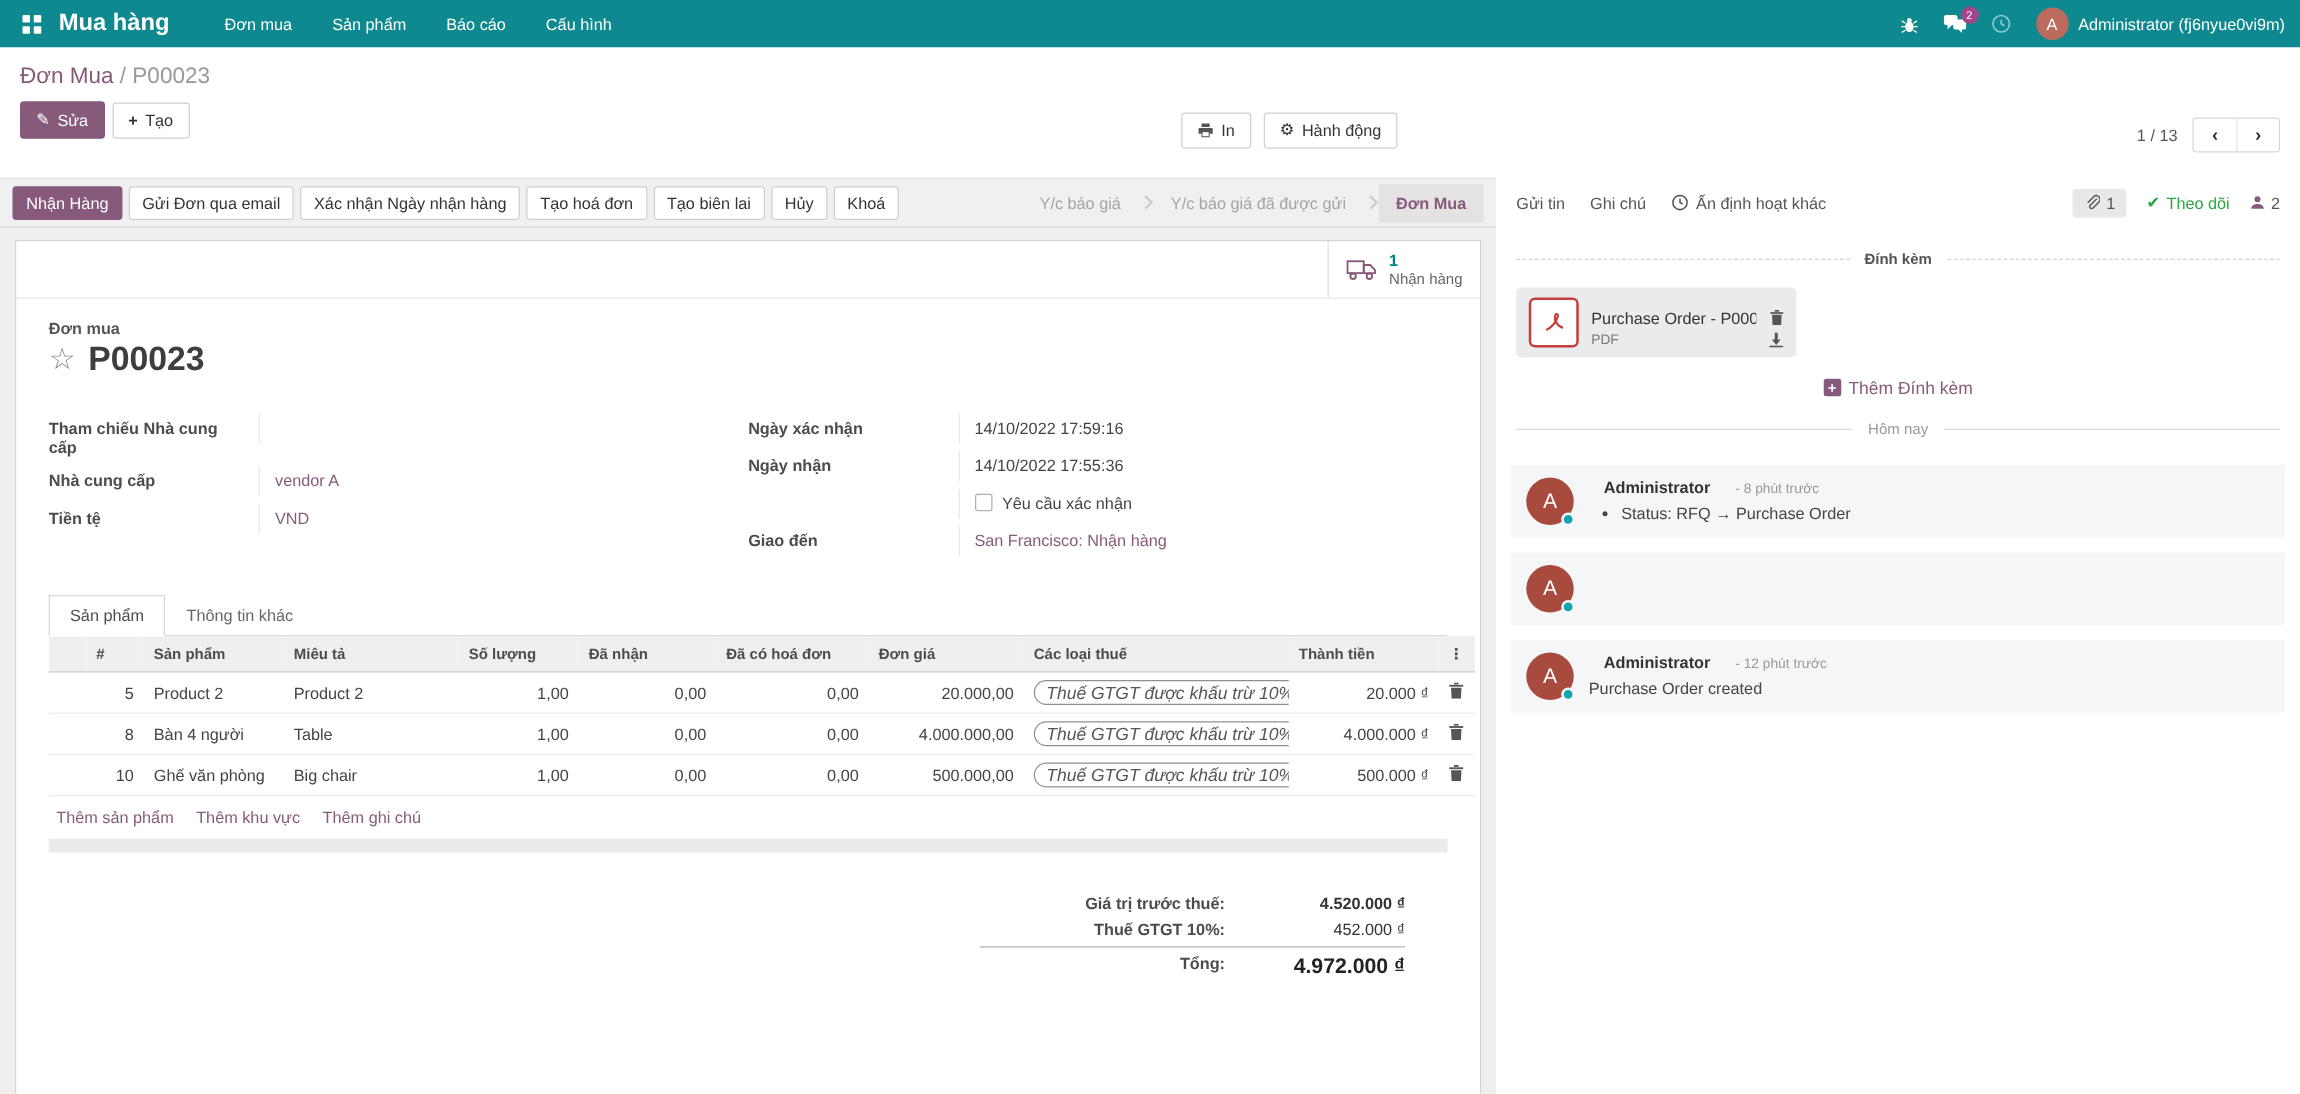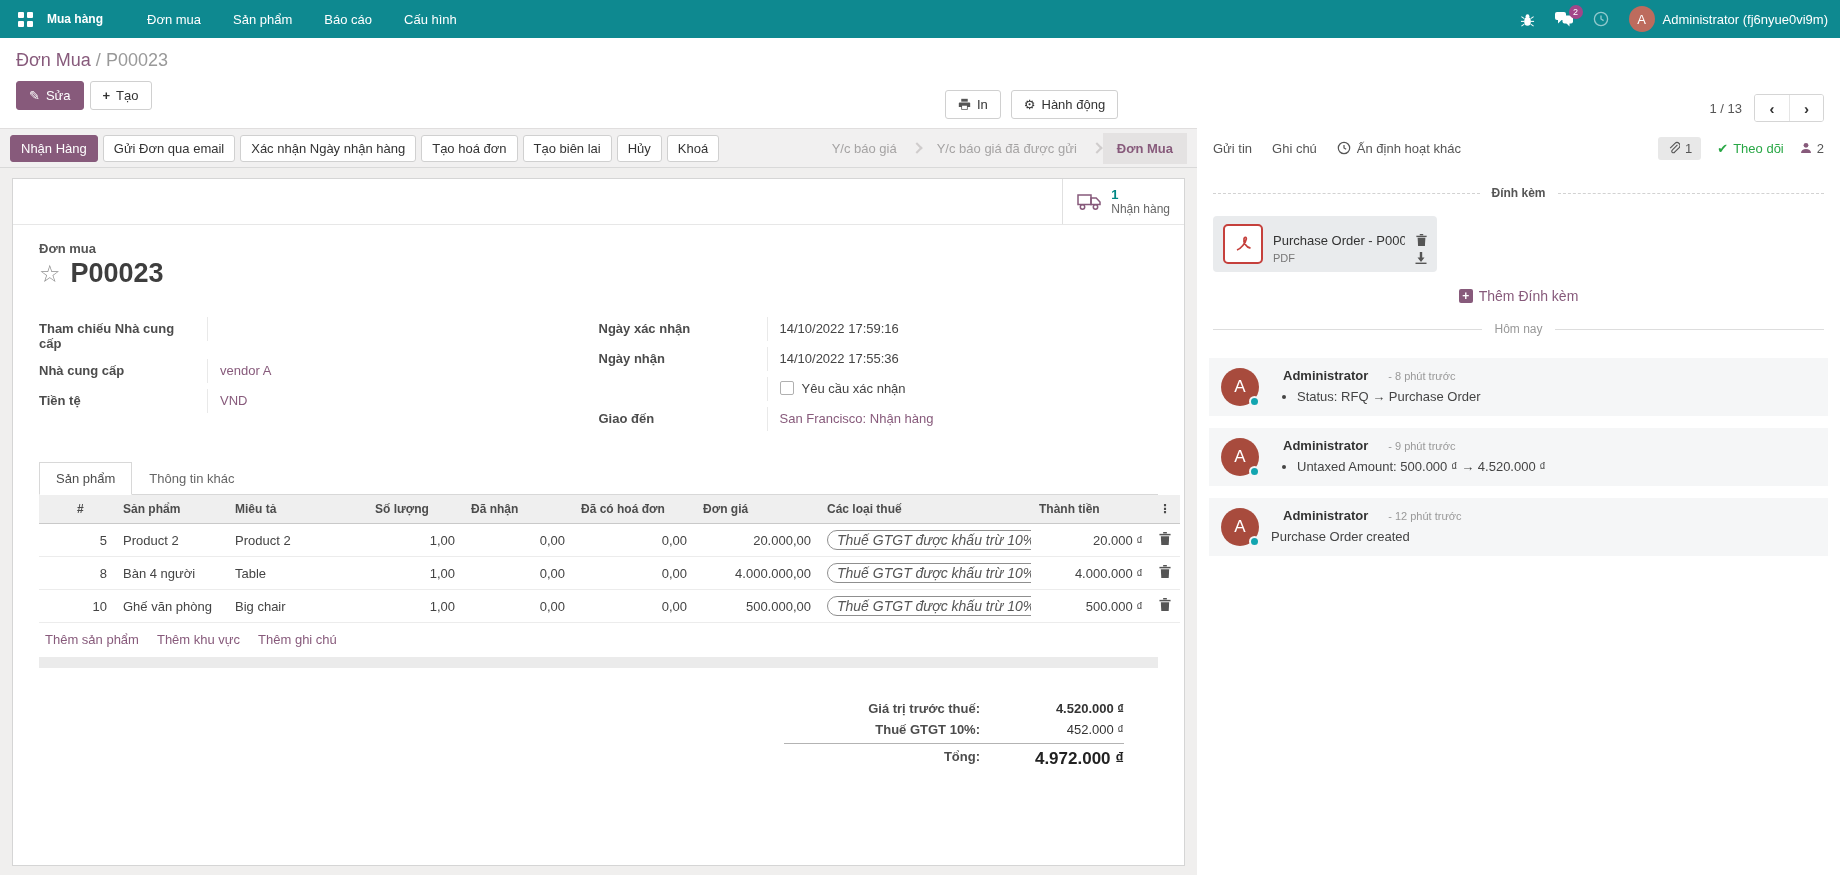--- a/index.html
+++ b/index.html
@@ -3,33 +3,33 @@
 <meta charset="utf-8">
 <style>
   * { box-sizing: border-box; margin: 0; padding: 0; }
   html,body { width:1840px; height:875px; overflow:hidden;
     font-family:"Liberation Sans","DejaVu Sans",sans-serif; font-size:13px; color:#444; background:#fff; }
 
   
   .navbar { height:38px; background:var(--navbar,#0e8990); display:flex; align-items:center; padding:0 12px; color:#fff; }
   .apps-grid { width:15px; height:15px; display:grid; grid-template-columns:6px 6px; grid-template-rows:6px 6px; gap:3px; margin:0 14px 0 6px; cursor:pointer; }
   .apps-grid i { background:#fff; border-radius:1px; }
-  .brand { font-size:12px; font-weight:bold; margin-right:30px; cursor:pointer; }
+  .brand { font-size:19px; font-weight:bold; margin-right:30px; cursor:pointer; }
   .nav-menu { display:flex; gap:4px; }
   .nav-menu span { padding:10px 14px; cursor:pointer; font-size:13px; }
   .nav-right { margin-left:auto; display:flex; align-items:center; gap:20px; }
   .nav-icon { position:relative; display:inline-flex; cursor:pointer; }
   .nav-badge { position:absolute; top:-7px; right:-10px; background:var(--badge,#a24689); color:#fff;
      font-size:9px; min-width:14px; height:14px; border-radius:8px; display:flex; align-items:center; justify-content:center; padding:0 3px; }
   .dim { opacity:.55; }
   .user-block { display:flex; align-items:center; gap:8px; cursor:pointer; }
   .avatar-sm { width:26px; height:26px; border-radius:50%; background:#bd6b5d; color:#fff; display:flex; align-items:center; justify-content:center; font-size:13px; }
 
   
-  .control-panel { background:#fff; padding:8px 16px 4px; position:relative; height:90px; }
+  .control-panel { background:#fff; padding:8px 16px 4px; position:relative; height:104px; }
   .breadcrumb { font-size:18px; margin:4px 0 10px; }
   .breadcrumb .bc-link { color:var(--primary,#875a7b); cursor:pointer; }
   .breadcrumb .bc-sep, .breadcrumb .bc-current { color:#999; }
   .cp-buttons { display:flex; gap:6px; align-items:center; }
   .btn { display:inline-flex; align-items:center; gap:6px; border:1px solid #d0d0d0; background:#fff;
      padding:6px 12px; font-size:13px; color:#333; cursor:pointer; border-radius:3px; font-family:inherit; }
   .btn-primary { background:var(--primary,#875a7b); border-color:var(--primary,#875a7b); color:#fff; }
   .center-buttons { position:absolute; left:945px; top:52px; display:flex; gap:10px; }
   .pager { position:absolute; right:16px; top:56px; display:flex; align-items:center; gap:12px; }
   .pager-text { color:#555; font-size:13px; }
@@ -519,28 +519,20 @@
                 <li>Status: RFQ → Purchase Order</li>
               </ul>
             </div>
         </span>
       </div>
       <div class="message">
         <span class="avatar">
             <span>A</span>
             <span class="online-dot"></span>
           </span>
-        <span>
-          <span class="msg-author">Administrator</span><span class="msg-time">- 9 phút trước</span>
-          <div class="msg-body">
-              <ul>
-                <li>Untaxed Amount: 500.000 ₫ → 4.520.000 ₫</li>
-              </ul>
-            </div>
-        </span>
       </div>
       <div class="message">
         <span class="avatar">
             <span>A</span>
             <span class="online-dot"></span>
           </span>
         <span>
           <span class="msg-author">Administrator</span><span class="msg-time">- 12 phút trước</span>
           <div class="msg-body">Purchase Order created</div>
         </span>

